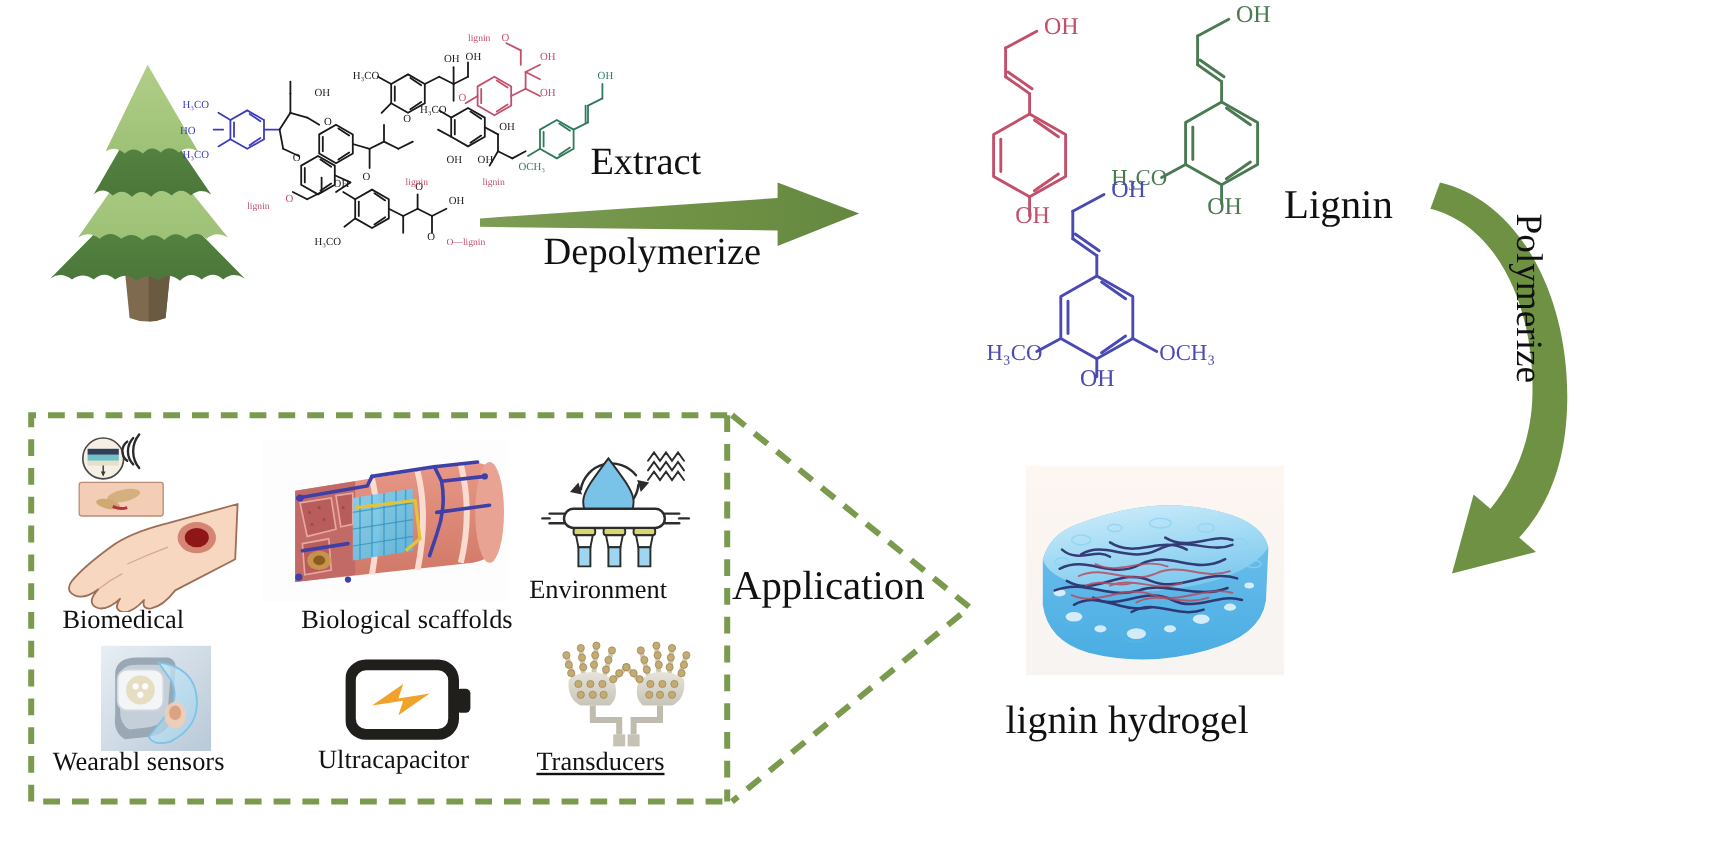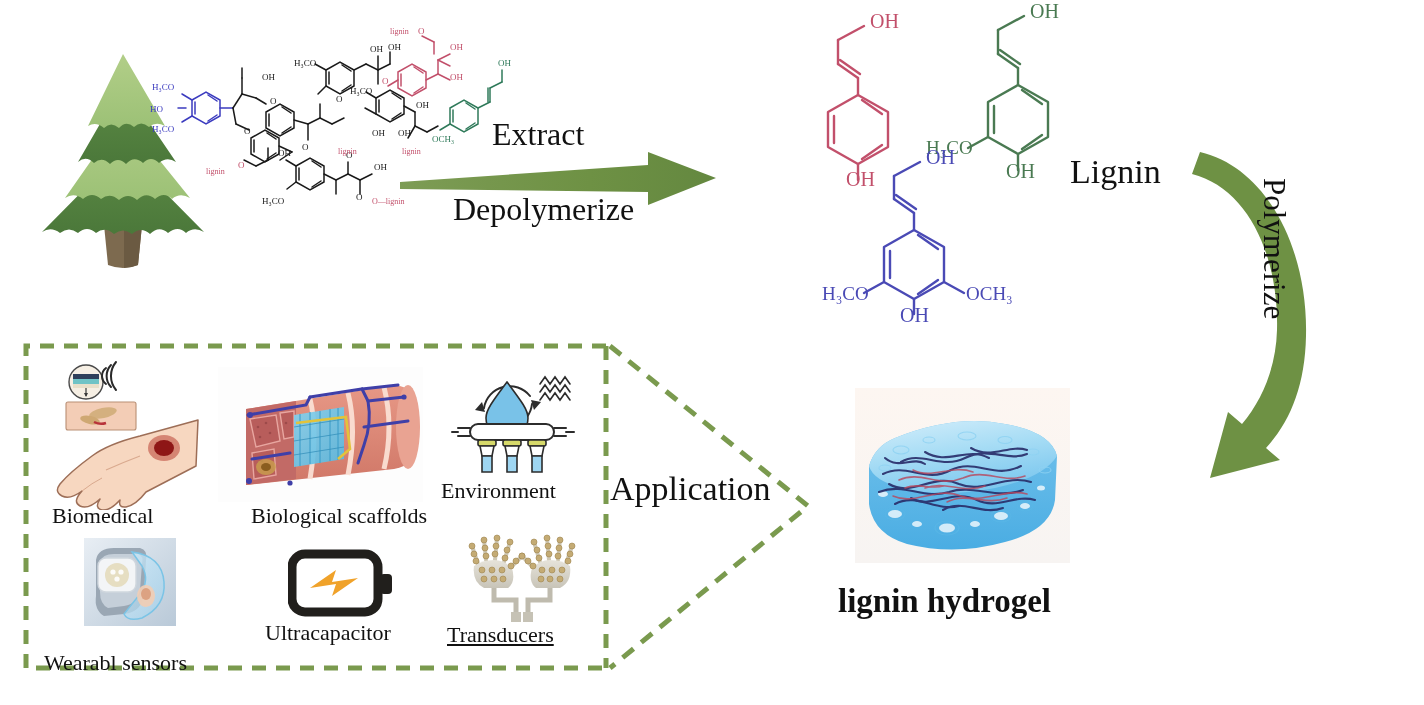--- a/index.html
+++ b/index.html
@@ -30,21 +30,21 @@
 
   
   #poly-arrow{left:1180px;top:140px;width:190px;height:360px;}
   #poly-label{
     left:1290px;top:178px;font-size:31px;
     transform:rotate(90deg);transform-origin:0 0;
   }
 
   
   #hydrogel{left:855px;top:388px;width:215px;height:175px;}
-  #hydrogel-label{left:838px;top:585px;font-size:33px;font-weight:bold;}
+  #hydrogel-label{left:838px;top:585px;font-size:33px;}
 
   
   #app-arrow{left:18px;top:338px;width:800px;height:340px;}
   #app-label{left:610px;top:472px;font-size:34px;}
 
   
   .cap{position:absolute;font-size:22px;color:#111;white-space:nowrap;}
 </style>
 </head>
 <body>
@@ -611,21 +611,21 @@
       <circle cx="29" cy="34" r="2.6"></circle>
         <circle cx="37" cy="34" r="2.6"></circle>
       <circle cx="33" cy="41" r="2.6"></circle>
     </g>
 
     <path d="M48 14 Q78 18 80 44 Q82 68 58 80 Q44 84 40 76 L56 56 Q66 42 58 28 Z" fill="url(#film)" stroke="#7bc4e6" stroke-width="1.5"></path>
     <ellipse cx="62" cy="58" rx="9" ry="11" fill="#f2cdb4" opacity="0.9"></ellipse>
     <ellipse cx="62" cy="56" rx="5" ry="6" fill="#d99a78" opacity="0.85"></ellipse>
   </svg>
 </div>
-<div class="cap" style="left:44px;top:622px;margin-top:28px;">Wearabl sensors</div>
+<div class="cap" style="left:44px;top:622px;">Wearabl sensors</div>
 
 <div class="abs" style="left:288px;top:548px;width:112px;height:72px;">
   <svg viewBox="0 0 112 72" width="112" height="72">
     <rect x="4" y="6" width="86" height="58" rx="13" fill="none" stroke="#211f1c" stroke-width="9"></rect>
     <rect x="92" y="26" width="12" height="20" rx="4" fill="#211f1c"></rect>
     <path d="M22 40 L48 22 L44 34 L70 30 L44 48 L48 36 Z" fill="#f0a22a"></path>
   </svg>
 </div>
 <div class="cap" style="left:265px;top:620px;">Ultracapacitor</div>
 

